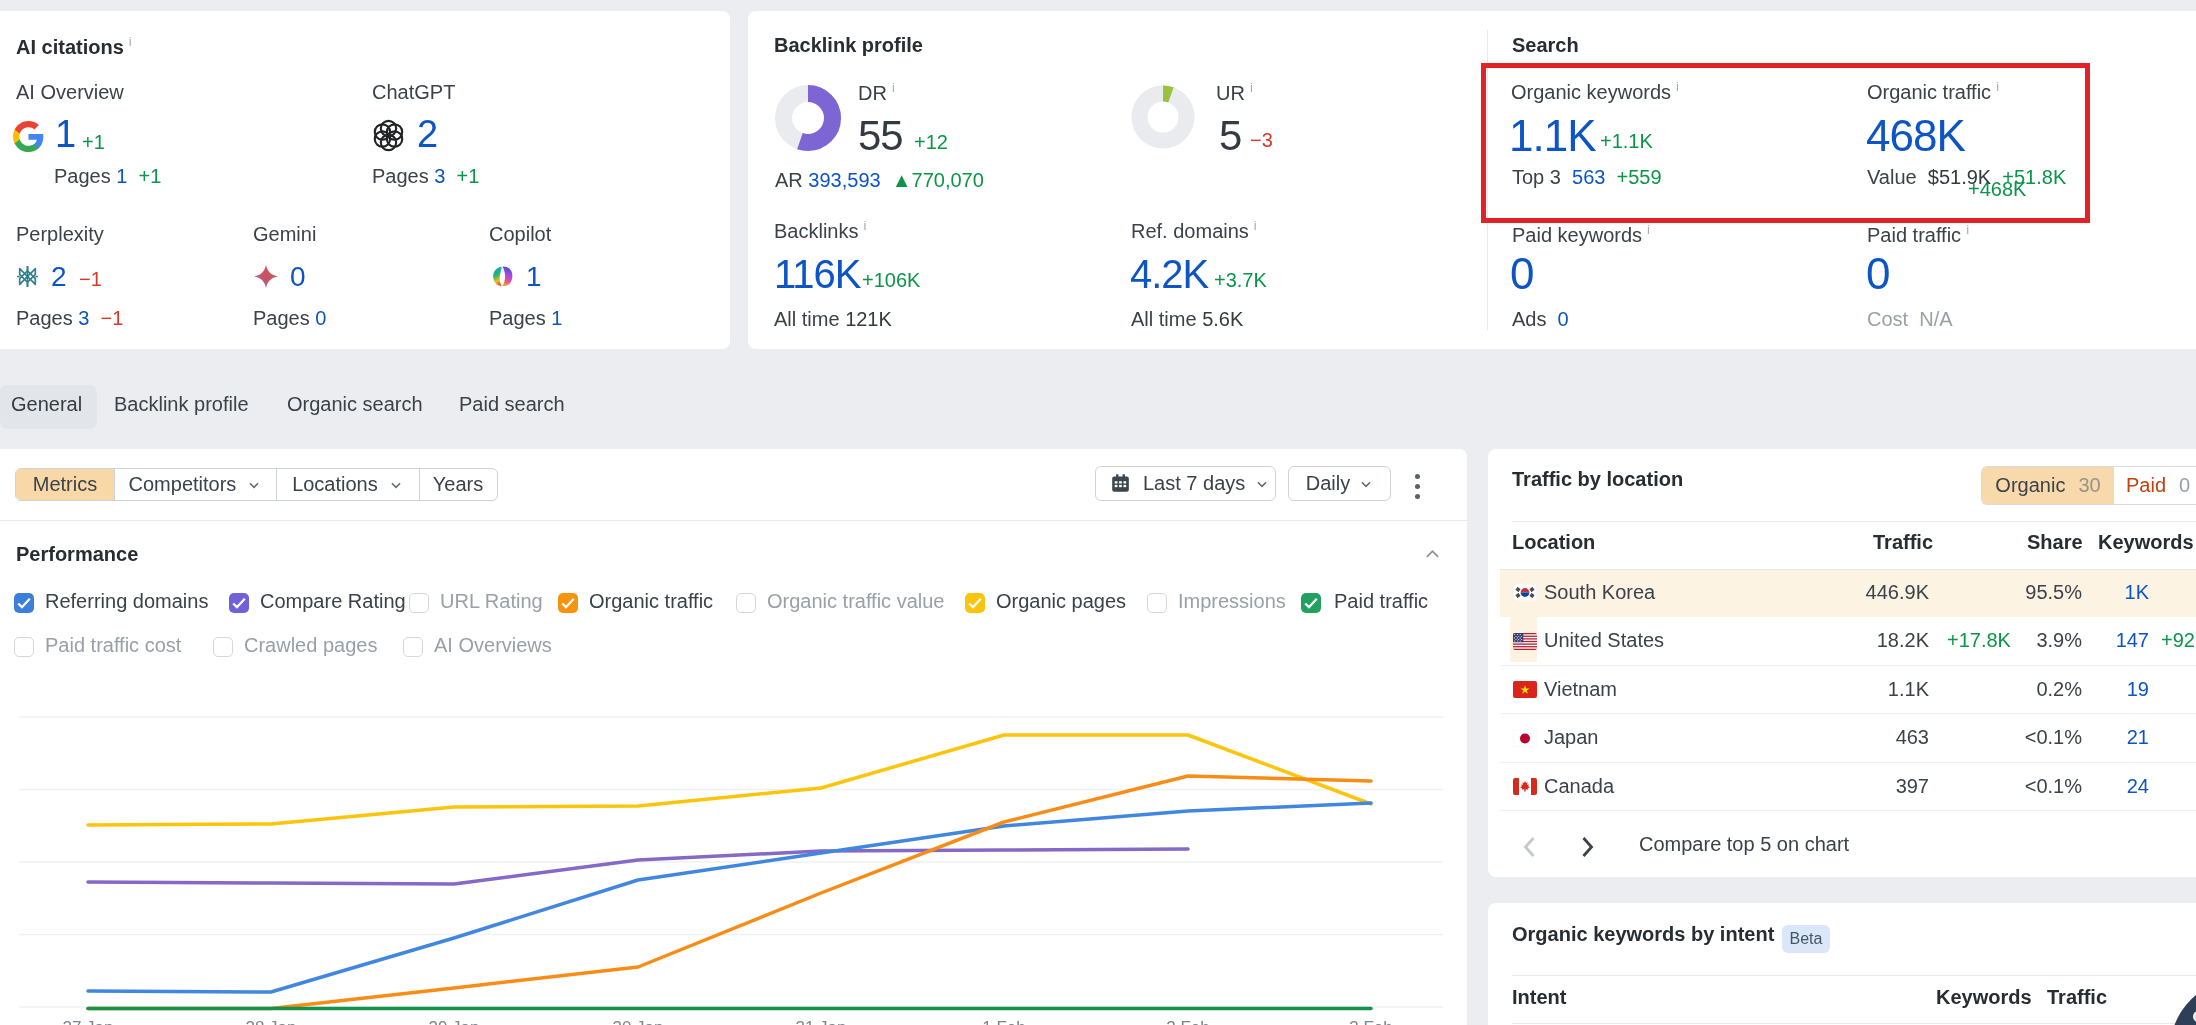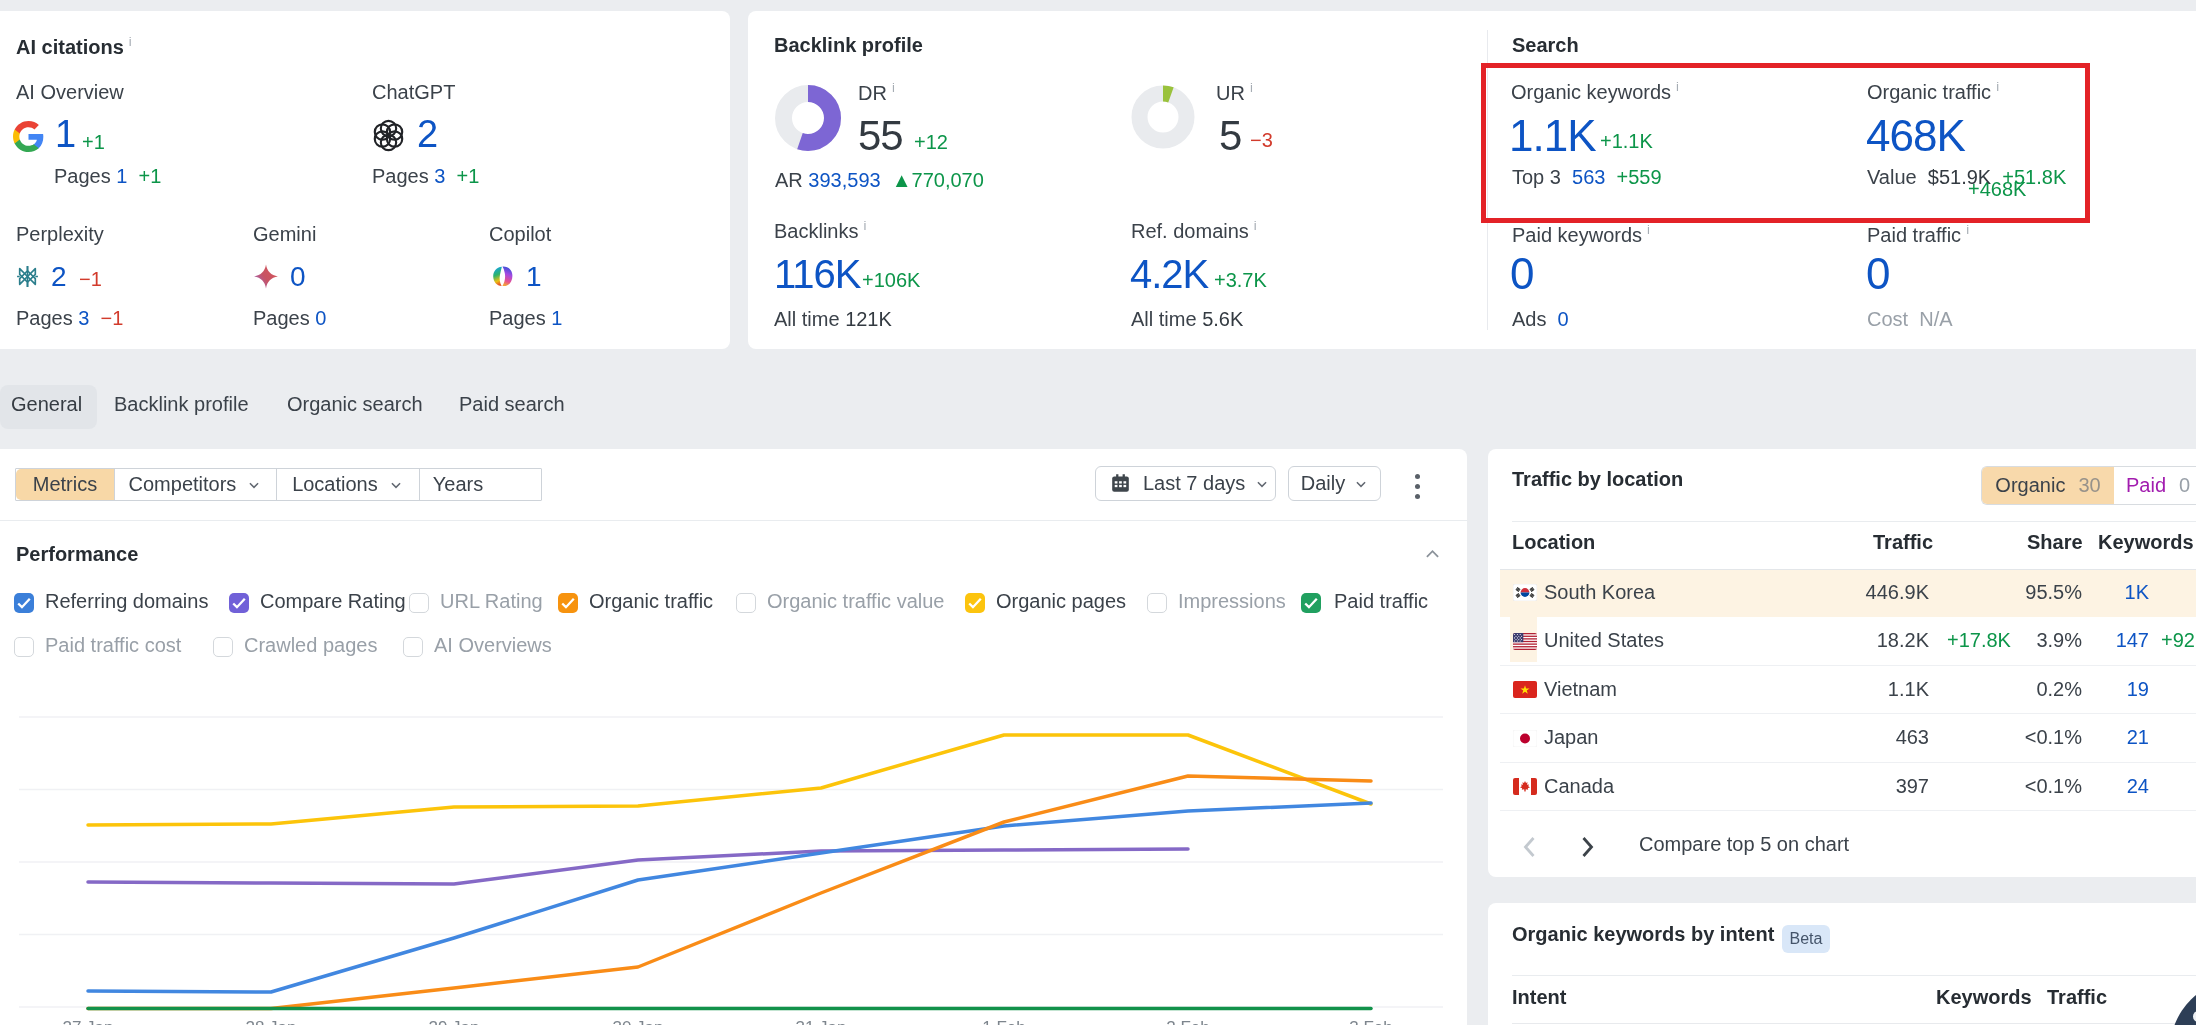--- a/index.html
+++ b/index.html
@@ -155,21 +155,21 @@
 <div class="ab" style="left:1481px;top:63px;width:609px;height:160px;border:5.5px solid #e32227;box-sizing:border-box;"></div>
 
 <div class="ab" style="left:0;top:385px;width:97px;height:44px;background:#e2e5e9;border-radius:8px;"></div>
 <div class="ab" style="left:11px;top:393px;font-size:20px;color:#363c43;">General</div>
 <div class="ab" style="left:114px;top:393px;font-size:20px;color:#3b424a;">Backlink profile</div>
 <div class="ab" style="left:287px;top:393px;font-size:20px;color:#3b424a;">Organic search</div>
 <div class="ab" style="left:459px;top:393px;font-size:20px;color:#3b424a;">Paid search</div>
 
 <div class="card" style="left:0;top:449px;width:1467px;height:576px;border-radius:0 8px 0 0;"></div>
 
-<div class="ab" style="left:15px;top:468px;width:527px;height:33px;border:1px solid #ced3d9;border-radius:1px;box-sizing:border-box;background:#fff;">
+<div class="ab" style="left:15px;top:468px;width:483px;height:33px;border:1px solid #ced3d9;border-radius:6px;box-sizing:border-box;background:#fff;">
   <div class="seg" style="left:0;width:98px;background:#f8d8a7;border-radius:5px 0 0 5px;">Metrics</div>
   <div class="seg" style="left:98px;width:162px;">Competitors&nbsp;&nbsp;<svg width="14" height="14" viewBox="0 0 24 24" fill="none" stroke="#626871" stroke-width="2.6">
         <path d="M5 9l7 7 7-7"></path>
       </svg></div>
   <div class="seg" style="left:260px;width:143px;">Locations&nbsp;&nbsp;<svg width="14" height="14" viewBox="0 0 24 24" fill="none" stroke="#626871" stroke-width="2.6">
         <path d="M5 9l7 7 7-7"></path>
       </svg></div>
   <div class="seg" style="left:403px;width:78px;border-right:none;">Years</div>
 </div>
 
@@ -185,21 +185,21 @@
         <rect x="5.4" y="13.6" width="3.1" height="2.6"></rect>
         <rect x="10.4" y="13.6" width="3.1" height="2.6"></rect>
         <rect x="15.4" y="13.6" width="3.1" height="2.6"></rect>
       </g>
     </svg>
   <span style="font-size:20px;color:#3b424a;margin-left:12px;">Last 7 days</span>
   <svg style="margin-left:10px;" width="14" height="14" viewBox="0 0 24 24" fill="none" stroke="#626871" stroke-width="2.6">
       <path d="M5 9l7 7 7-7"></path>
     </svg>
 </div>
-<div class="ab" style="left:1288px;top:466px;width:93px;height:35px;border:1px solid #ced3d9;border-radius:6px;box-sizing:border-box;display:flex;align-items:center;justify-content:center;">
+<div class="ab" style="left:1288px;top:466px;width:103px;height:35px;border:1px solid #ced3d9;border-radius:6px;box-sizing:border-box;display:flex;align-items:center;justify-content:center;">
   <span style="font-size:20px;color:#3b424a;">Daily</span>
   <svg style="margin-left:9px;" width="14" height="14" viewBox="0 0 24 24" fill="none" stroke="#626871" stroke-width="2.6">
       <path d="M5 9l7 7 7-7"></path>
     </svg>
 </div>
 <div class="ab" style="left:1415px;top:474px;width:5px;height:5px;border-radius:50%;background:#596068;box-shadow:0 10px 0 #596068, 0 20px 0 #596068;"></div>
 
 <div class="ab" style="left:0;top:520px;width:1467px;height:1px;background:#e9ecef;"></div>
 
 <div class="ab h" style="left:16px;top:543px;">Performance</div>
@@ -280,21 +280,21 @@
 
 <div class="card" style="left:1488px;top:449px;width:708px;height:428px;border-top-right-radius:0;border-bottom-right-radius:0;"></div>
 <div class="ab h" style="left:1512px;top:468px;">Traffic by location</div>
 
 <div class="ab" style="left:1981px;top:466px;width:215px;height:39px;border:1px solid #d8dce0;border-right:none;border-radius:6px 0 0 6px;box-sizing:border-box;overflow:hidden;">
   <div style="position:absolute;left:0;top:0;bottom:0;width:132px;background:#f8d9ab;display:flex;align-items:center;justify-content:center;">
       <span style="font-size:20px;color:#3b424a;">Organic</span>
       <span style="font-size:20px;color:#97928a;margin-left:13px;">30</span>
     </div>
   <div style="position:absolute;left:132px;top:0;bottom:0;width:84px;display:flex;align-items:center;">
-      <span style="font-size:20px;color:#a21caf;margin-left:12px;">Paid</span>
+      <span style="font-size:20px;color:#c2410c;margin-left:12px;">Paid</span>
       <span style="font-size:20px;color:#99a0a8;margin-left:13px;">0</span>
     </div>
 </div>
 
 <div class="ab" style="left:1512px;top:521px;width:684px;height:1px;background:#e9ecef;"></div>
 
 <div class="ab h" style="left:1512px;top:531px;font-size:20px;">Location</div>
 <div class="ab h" style="left:1873px;top:531px;">Traffic</div>
 <div class="ab h" style="left:2027px;top:531px;">Share</div>
 <div class="ab h" style="left:2098px;top:531px;">Keywords</div>

